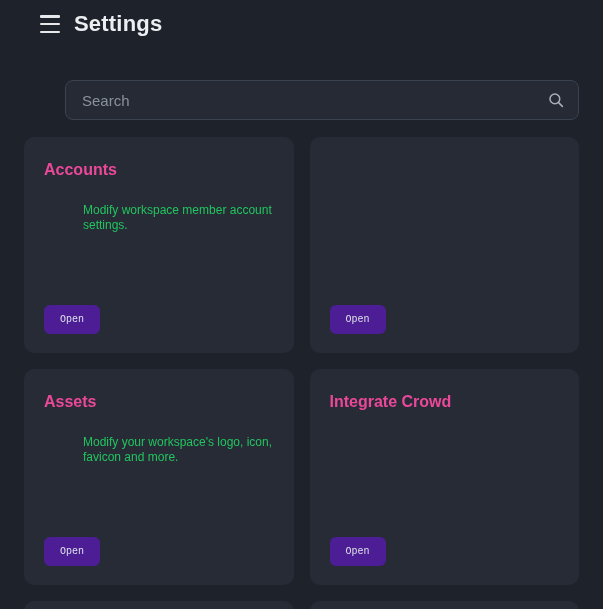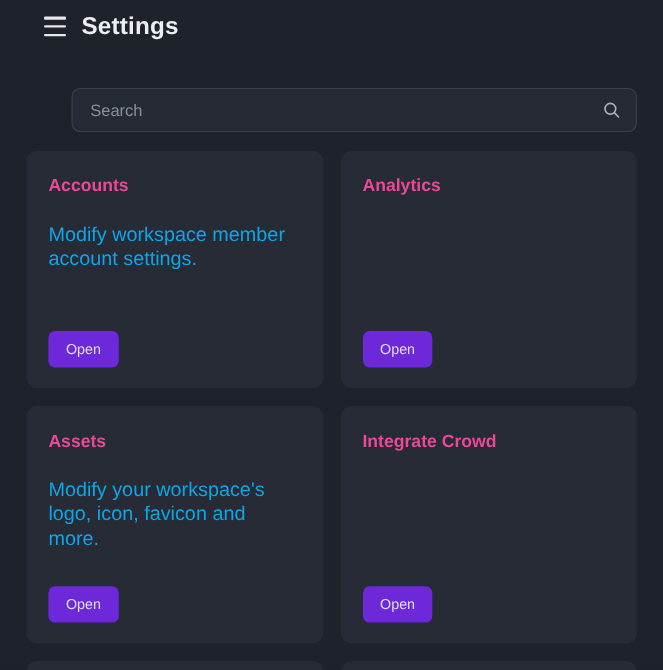--- a/index.html
+++ b/index.html
@@ -86,34 +86,35 @@
     display: flex;
     flex-direction: column;
   }
   .card-title {
     font-size: 16px;
     font-weight: 700;
     color: #ec4899;
     margin-bottom: 24px;
   }
   .card-desc {
-    font-size: 18px;
+    font-size: 12px;
     line-height: 1.22;
-    color: #0ea5e9;
+    color: #22c55e;
+    margin-left: 39px;
   }
   .open-btn {
     margin-top: auto;
     align-self: flex-start;
-    background: #6d28d9;
+    background: #4c1d95;
     color: #dce0e6;
     border: none;
     border-radius: 6px;
     padding: 9px 16px;
-    font-size: 13px;
-    font-family: Liberation Sans, sans-serif;
+    font-size: 10px;
+    font-family: Liberation Mono, monospace;
     cursor: pointer;
   }
   .card.partial { height: 216px; }
 </style>
 </head>
 <body>
 
 <div class="header">
   <button class="menu-btn" aria-label="Menu">
     <span></span>
@@ -135,21 +136,20 @@
 
 <div class="grid">
 
   <div class="card">
     <div class="card-title">Accounts</div>
     <div class="card-desc">Modify workspace member account settings.</div>
     <button class="open-btn">Open</button>
   </div>
 
   <div class="card">
-    <div class="card-title">Analytics</div>
     <button class="open-btn">Open</button>
   </div>
 
   <div class="card">
     <div class="card-title">Assets</div>
     <div class="card-desc">Modify your workspace's logo, icon, favicon and more.</div>
     <button class="open-btn">Open</button>
   </div>
 
   <div class="card">

